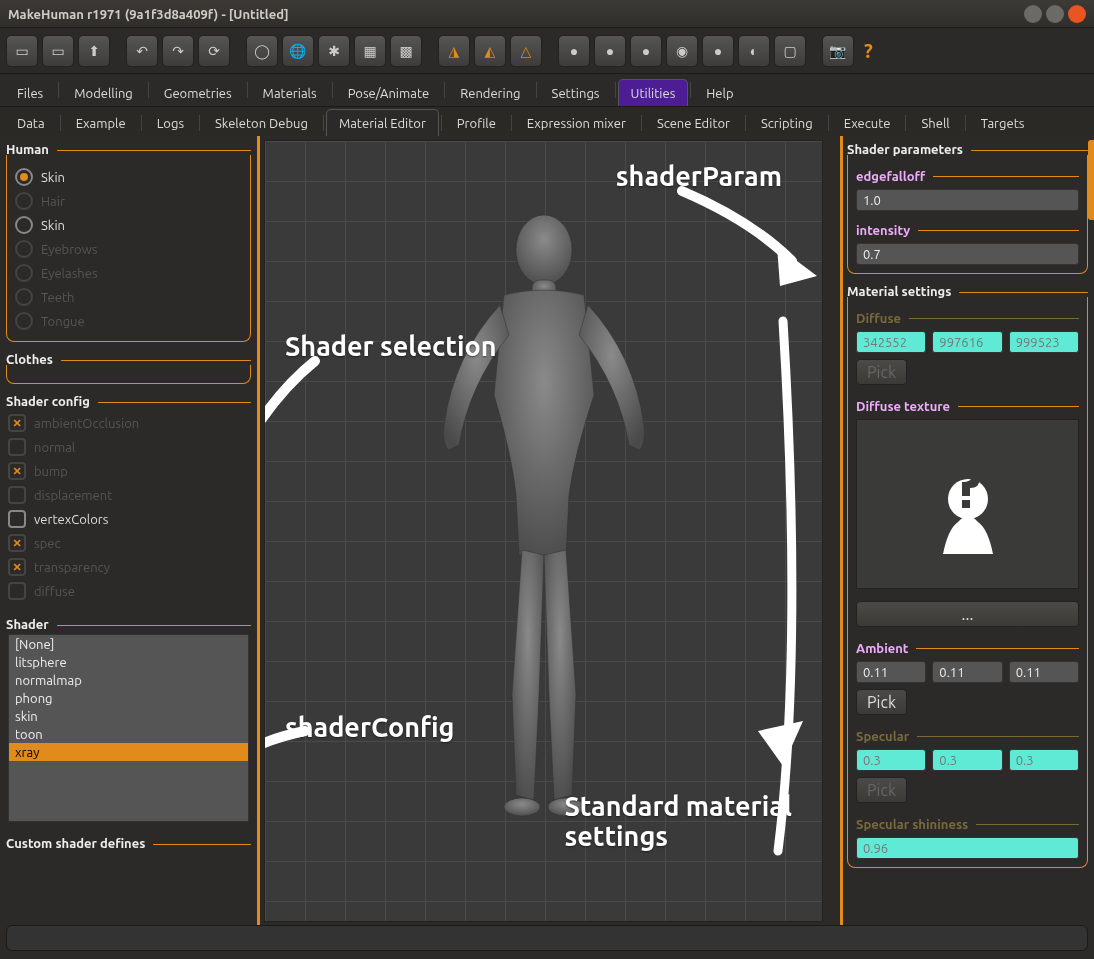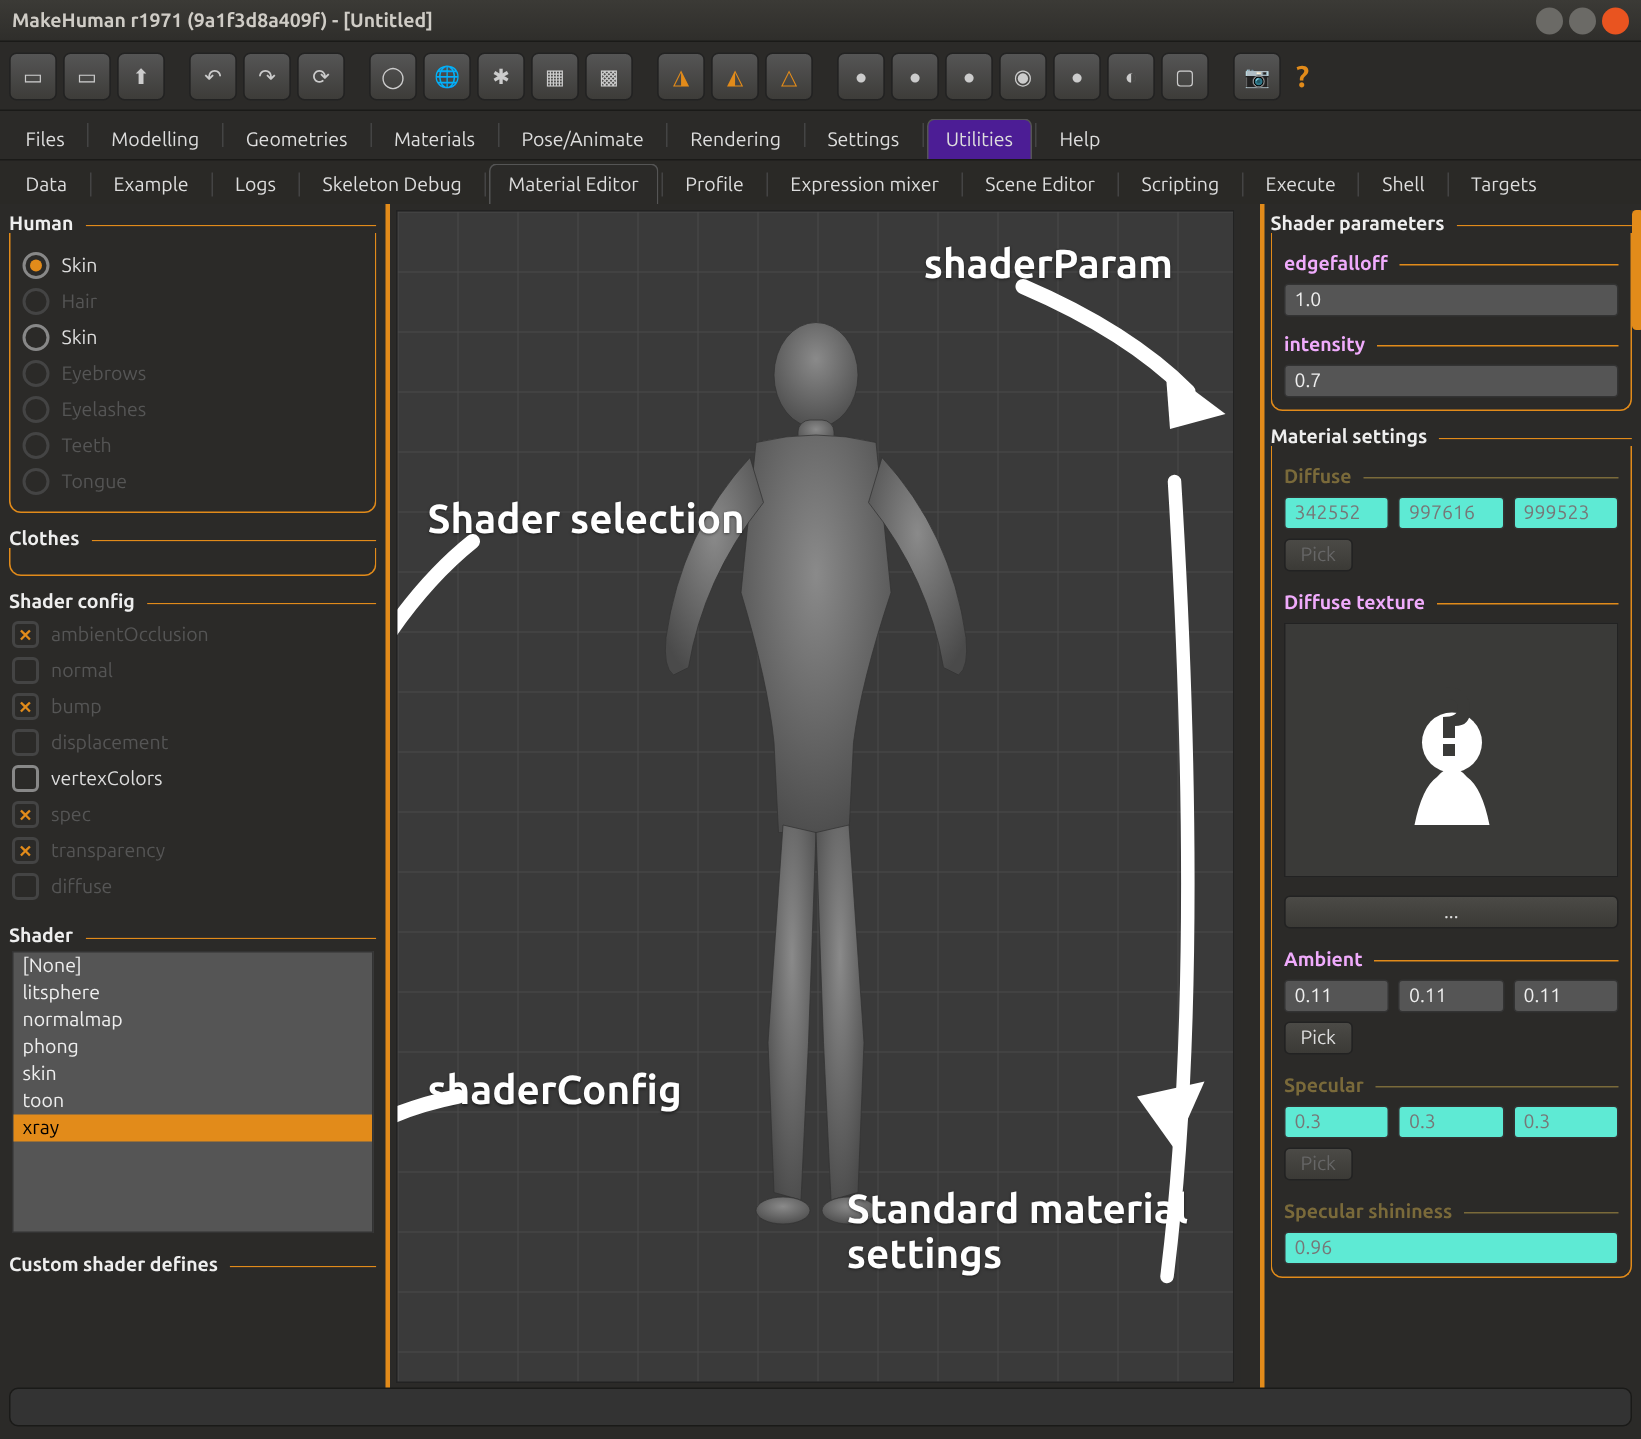--- a/index.html
+++ b/index.html
@@ -62,21 +62,21 @@
 
 .listbox { background:#555; border:1px solid #333; height:188px; }
 .listbox .item { padding:2px 6px; color:#eee; }
 .listbox .item.sel { background:#e28b1a; color:#000; }
 
 
 .val-field { background:#555; border:1px solid #333; border-radius:3px; padding:3px 6px; color:#eee; width:100%; }
 .val-field.dim { color:#777; background:#5eead4;}
 .triple { display:flex; gap:6px; }
 .triple .val-field { flex:1; text-align:left;}
-.btn-small { background: linear-gradient(#4b4a46,#3b3a36); border:1px solid #222; color:#ddd; padding:3px 10px; border-radius:4px; margin-top:6px; font-size:13px; display:inline-block;}
+.btn-small { background: linear-gradient(#4b4a46,#3b3a36); border:1px solid #222; color:#ddd; padding:3px 10px; border-radius:4px; margin-top:6px; font-size:16px; display:inline-block;}
 .btn-small.dim{ color:#666;}
 .btn-wide { width:100%; text-align:center;}
 
 
 .tex-preview { width:100%; height:170px; background:#3a3a38; border:1px solid #222; display:flex; align-items:center; justify-content:center; margin-bottom:6px;}
 .tex-preview svg { width:120px; height:120px;}
 
 
 .annot { position:absolute; color:#fff; font-size:27px; pointer-events:none; font-weight:bold; text-shadow:0 1px 2px rgba(0,0,0,0.5);}
 .arrow { position:absolute; pointer-events:none; }

